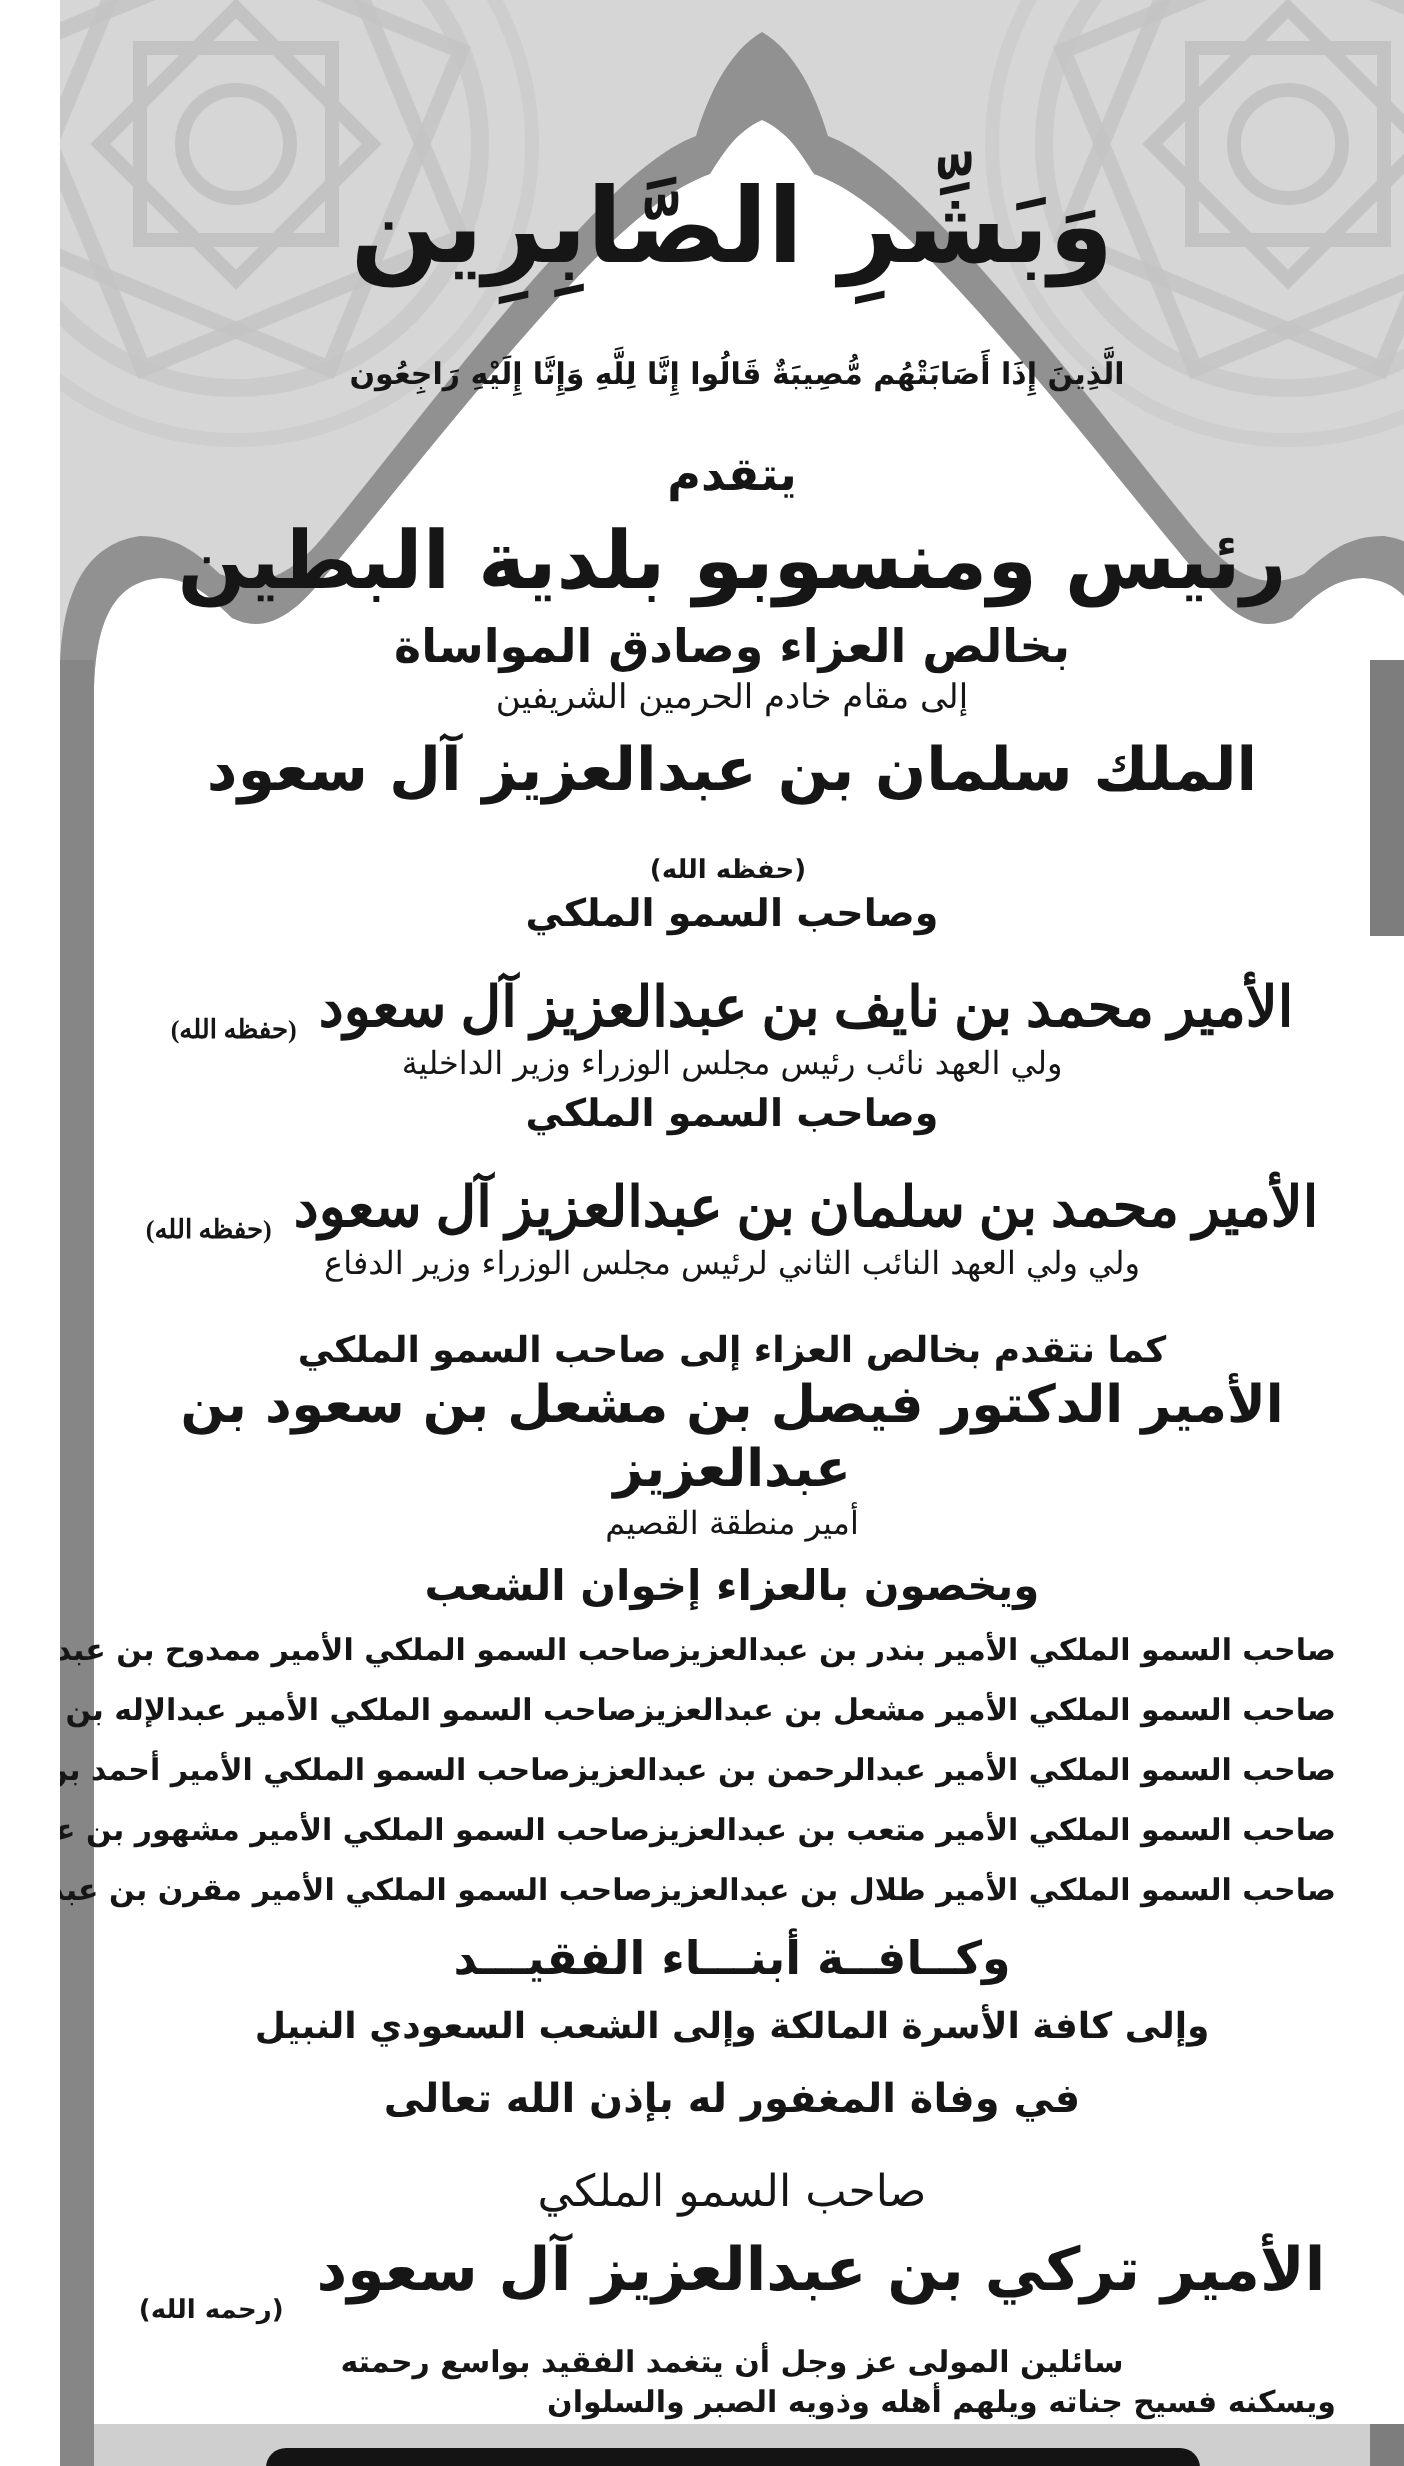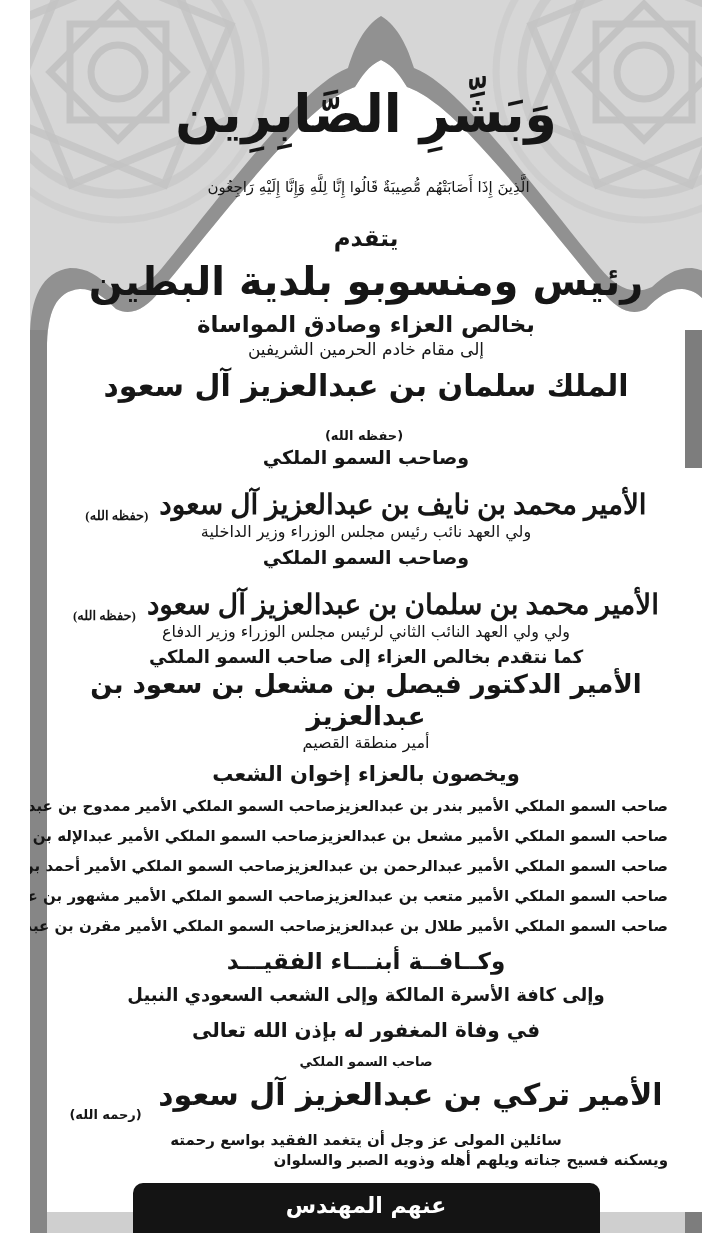--- a/index.html
+++ b/index.html
@@ -10,43 +10,43 @@
   }
   svg.arch{position:absolute;top:0;left:0;display:block;}
   
   .panel-white{position:absolute;top:468px;left:17px;width:668px;height:744px;background:#ffffff;}
   .border-left{position:absolute;top:330px;left:0;width:17px;height:903px;background:#868686;}
   .border-right{position:absolute;top:330px;right:0;width:17px;height:903px;background:#7d7d7d;}
   .bottom-strip{position:absolute;left:17px;right:17px;top:1212px;height:21px;background:#cfcfcf;}
   
   .text-layer{position:absolute;inset:0;z-index:3;text-align:center;}
   .calligraphy{position:absolute;top:86px;left:0;right:0;font-size:52px;font-weight:bold;line-height:1.1;}
-  .verse{position:absolute;top:178px;left:5px;right:0;font-size:15px;font-weight:normal;white-space:nowrap;}
+  .verse{position:absolute;top:178px;left:5px;right:0;font-size:15px;font-weight:bold;white-space:nowrap;}
   .content{position:absolute;top:225px;left:34px;right:34px;}
   .t-intro{font-size:23px;font-weight:bold;line-height:1.15;}
   .t-org  {font-size:40px;font-weight:bold;line-height:1.2;margin-top:6px;}
   .t-cond {font-size:23px;font-weight:bold;line-height:1.2;margin-top:6px;}
   .t-tok  {font-size:17px;font-weight:normal;line-height:1.2;}
   .t-king {font-size:30px;font-weight:bold;line-height:1.25;margin-top:8px;}
   .t-hrh  {font-size:19px;font-weight:bold;line-height:1.2;margin-top:4px;}
   .t-prince{font-size:28px;font-weight:bold;line-height:1.25;margin-top:18px;font-family:Liberation Serif, serif;}
   .t-role {font-size:16px;line-height:1.25;}
-  .t-also {font-size:18px;font-weight:bold;line-height:1.2;margin-top:4px;}
+  .t-also {font-size:18px;font-weight:bold;line-height:1.2;margin-top:23px;}
   .t-emir {font-size:26px;font-weight:bold;line-height:1.25;}
   .t-emir-role{font-size:16px;line-height:1.25;}
   .t-brothers-h{font-size:21px;font-weight:bold;line-height:1.25;margin-top:8px;}
   .honorific{font-size:13px;font-weight:bold;display:inline-block;transform:translateY(6px);margin-right:4px;}
   .honorific-low{font-size:13px;font-weight:bold;display:inline-block;transform:translateY(14px);margin-right:6px;}
   .b-grid{margin-top:4px;}
   .b-row{display:grid;grid-template-columns:1fr 1fr;direction:rtl;}
   .b-cell{font-size:15px;font-weight:bold;line-height:30px;white-space:nowrap;}
   .t-sons{font-size:23px;font-weight:bold;line-height:1.25;margin-top:6px;}
   .t-family{font-size:18px;font-weight:bold;line-height:1.25;margin-top:8px;}
   .t-death{font-size:20px;font-weight:bold;line-height:1.25;margin-top:12px;}
-  .t-hrh2{font-size:13px;font-weight:bold;line-height:1.2;margin-top:11px;}
+  .t-hrh2{font-size:22px;font-weight:normal;line-height:1.2;margin-top:22px;}
   .t-turki{font-size:30px;font-weight:bold;line-height:1.25;margin-top:6px;text-align:center;}
   .t-prayer1{font-size:15px;font-weight:bold;line-height:1.25;margin-top:18px;}
   .t-prayer2{font-size:15px;font-weight:bold;line-height:1.4;text-align:right;}
   .sign-box{
     margin:12px auto 0;width:467px;height:86px;background:#141414;border-radius:10px;
     color:#ffffff;padding-top:8px;
   }
   .sign-behalf{font-size:22px;font-weight:bold;line-height:30px;color:#fff;}
 </style>
 </head>

